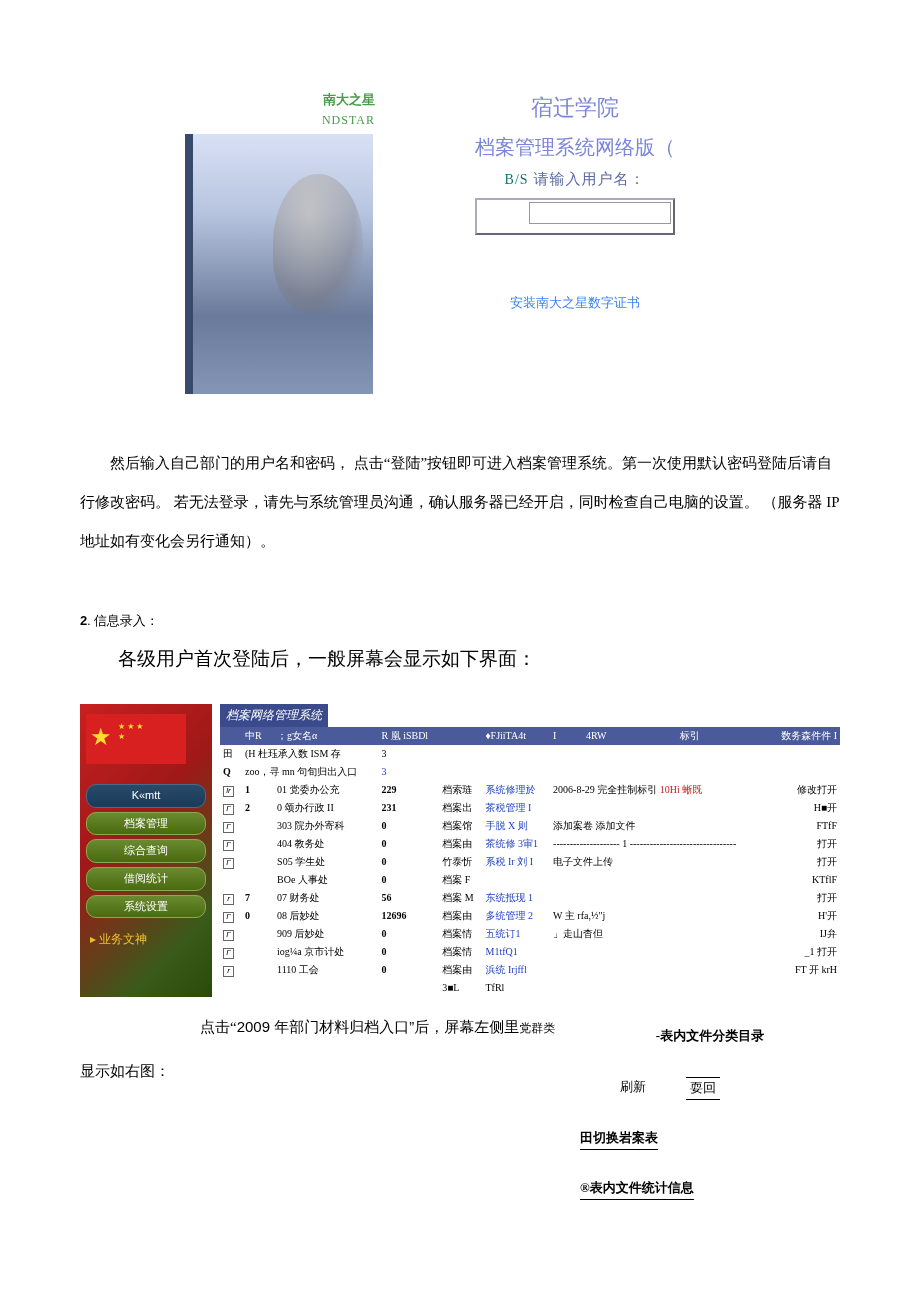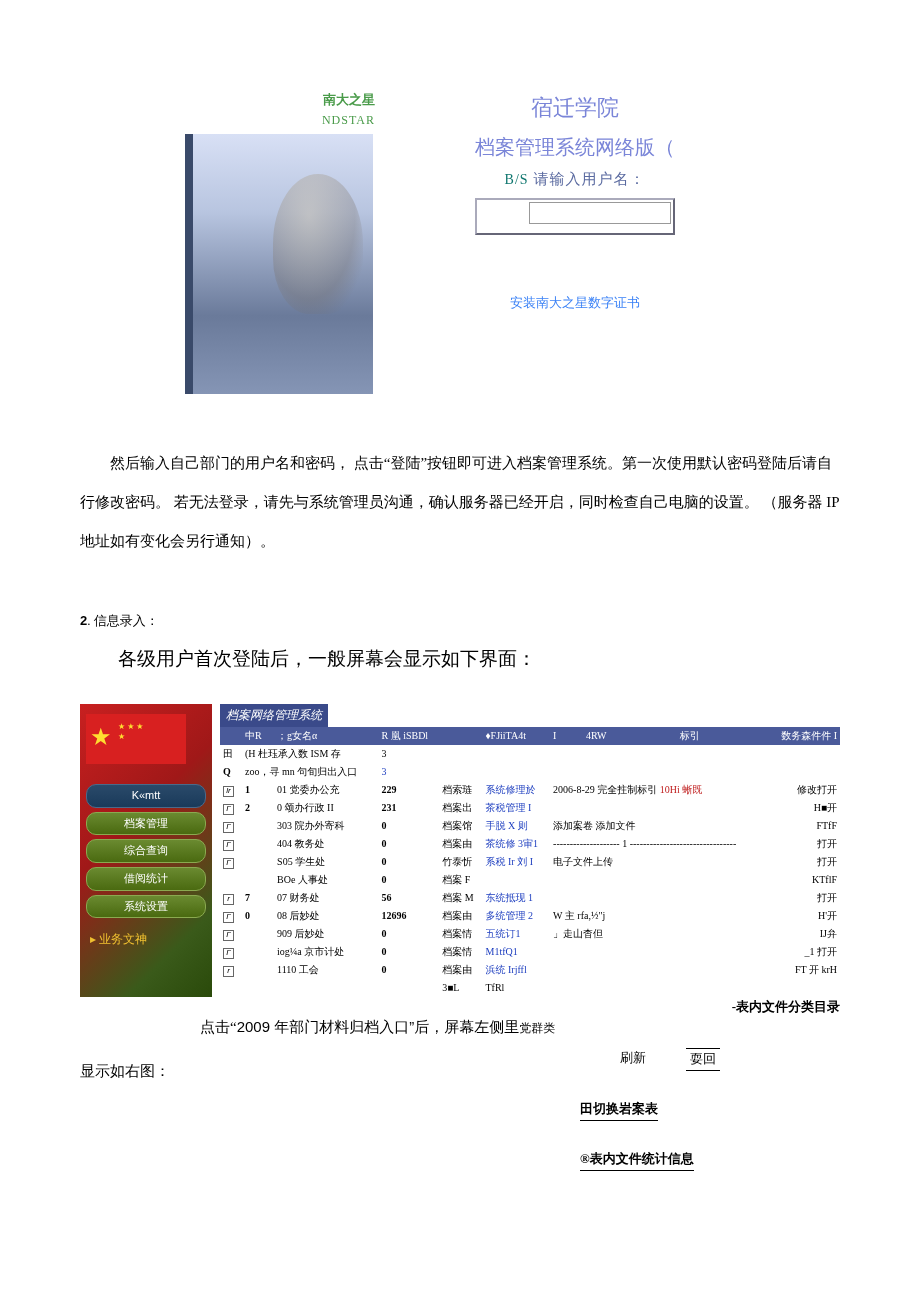--- a/index.html
+++ b/index.html
@@ -476,21 +476,21 @@
         <td>3■L</td>
         <td>TfRl</td>
         <td colspan="4"></td>
       </tr>
     </tbody>
       </table>
   </div>
 </div>
 
 <div class="right-list">
-  <div style="text-align:right;"><b>-表内文件分类目录</b></div>
+  <div style="text-align:center;margin-top:29px;"><b>-表内文件分类目录</b></div>
   <div class="right-item" style="margin-left:40px;">
     <span>刷新</span>
     <span class="right-boxed">耍回</span>
   </div>
   <div class="right-h">田切换岩案表</div><br>
   <div class="right-h">®表内文件统计信息</div>
 </div>
 
 <div class="after-dash" style="margin-left:8em;">
   <span>点击“</span><span style="font-family:Arial;">2009 年部门材料归档入口”后，屏幕左侧里</span><span style="font-size:12px;">党群类</span>

